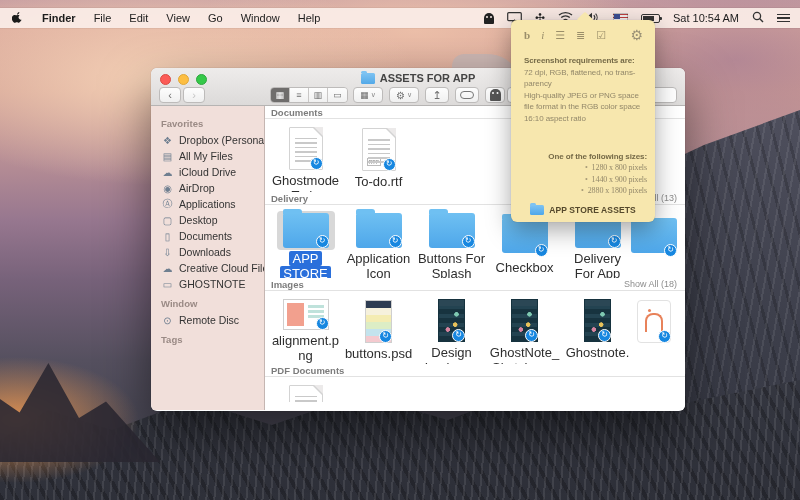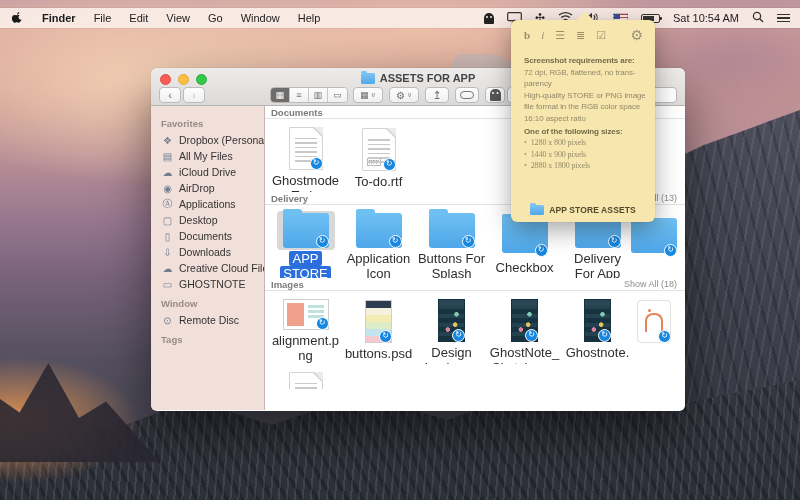--- a/index.html
+++ b/index.html
@@ -139,21 +139,21 @@
     box-shadow:0 8px 24px rgba(0,0,0,.35), 0 0 1px rgba(0,0,0,.3); z-index:50;}
   #popover .arrow { position:absolute; top:-6px; left:68px; width:12px; height:12px; background:#f7e7ae; transform:rotate(45deg); border-radius:2px;}
   .po-toolbar { display:flex; align-items:center; gap:11px; padding:9px 12px 4px 13px; color:#9a8e6a; font-size:11px;}
   .po-toolbar .tbtn { cursor:default; line-height:12px; }
   .po-toolbar .bold-b { font-weight:bold; font-family:"Liberation Serif",serif; }
   .po-toolbar .ital-i { font-style:italic; font-family:"Liberation Serif",serif; }
   .po-gear { margin-left:auto; font-size:14px; color:#9a9176; }
   .po-body { padding:10px 8px 0 13px; font-size:8px; letter-spacing:-.1px; line-height:1.45; color:#93886a; }
   .po-title { font-weight:bold; color:#756a47; white-space:nowrap; }
   .po-line { white-space:nowrap; }
-  .po-bullets { margin-top:1px; }
+  .po-bullets { margin-top:26px;text-align:right; }
   .po-bullet { white-space:nowrap;font-family:Liberation Serif, serif; }
   .po-bullet i { font-style:normal; margin-right:4px; color:#a99d79; }
   .po-footer { position:absolute; left:0; right:0; bottom:7px; display:flex; justify-content:center; align-items:center; gap:5px;
     font-size:8.5px; font-weight:bold; color:#55492c; letter-spacing:.1px;}
   .po-folder { width:14px; height:10px; background:linear-gradient(#7ec3f2,#4ea7ea); border-radius:1.5px; position:relative; flex:none;}
   .po-folder::before { content:""; position:absolute; top:-2px; left:0; width:6px; height:2.5px; background:#7ec3f2; border-radius:1.5px 1.5px 0 0;}
 </style>
 </head>
 <body>
 
@@ -416,20 +416,23 @@
               </div>
               <div class="flabel">Ghostnote.png</div>
             </div>
             <div class="cell partial">
               <div class="ico-box">
                 <div class="ic-ghostimg"></div>
                 <span class="badge">↻</span>
               </div>
             </div>
           </div>
+          <div class="sec-header">
+            <span class="sec-title">PDF Documents</span>
+          </div>
           <div class="file-row cutrow">
             <div class="cell">
               <div class="ico-box">
                 <div class="ic-doc"></div>
               </div>
             </div>
           </div>
         </div>
     </div>
   </div>
@@ -442,21 +445,21 @@
       <span class="tbtn">☰</span>
       <span class="tbtn">≣</span>
       <span class="tbtn">☑</span>
       <span class="tbtn po-gear">⚙</span>
     </div>
     <div class="po-body">
       <div class="po-title">Screenshot requirements are:</div>
       <div id="po-lines1">
           <div class="po-line">72 dpi, RGB, flattened, no trans-</div>
           <div class="po-line">parency</div>
-          <div class="po-line">High-quality STORE or PNG image</div>
+          <div class="po-line">High-quality JPEG or PNG space</div>
           <div class="po-line">file format in the RGB color space</div>
           <div class="po-line">16:10 aspect ratio</div>
         </div>
       <div class="po-bullets">
         <div class="po-title">One of the following sizes:</div>
         <div id="po-bullets">
             <div class="po-bullet"><i>•</i>1280 x 800 pixels</div>
             <div class="po-bullet"><i>•</i>1440 x 900 pixels</div>
             <div class="po-bullet"><i>•</i>2880 x 1800 pixels</div>
           </div>

